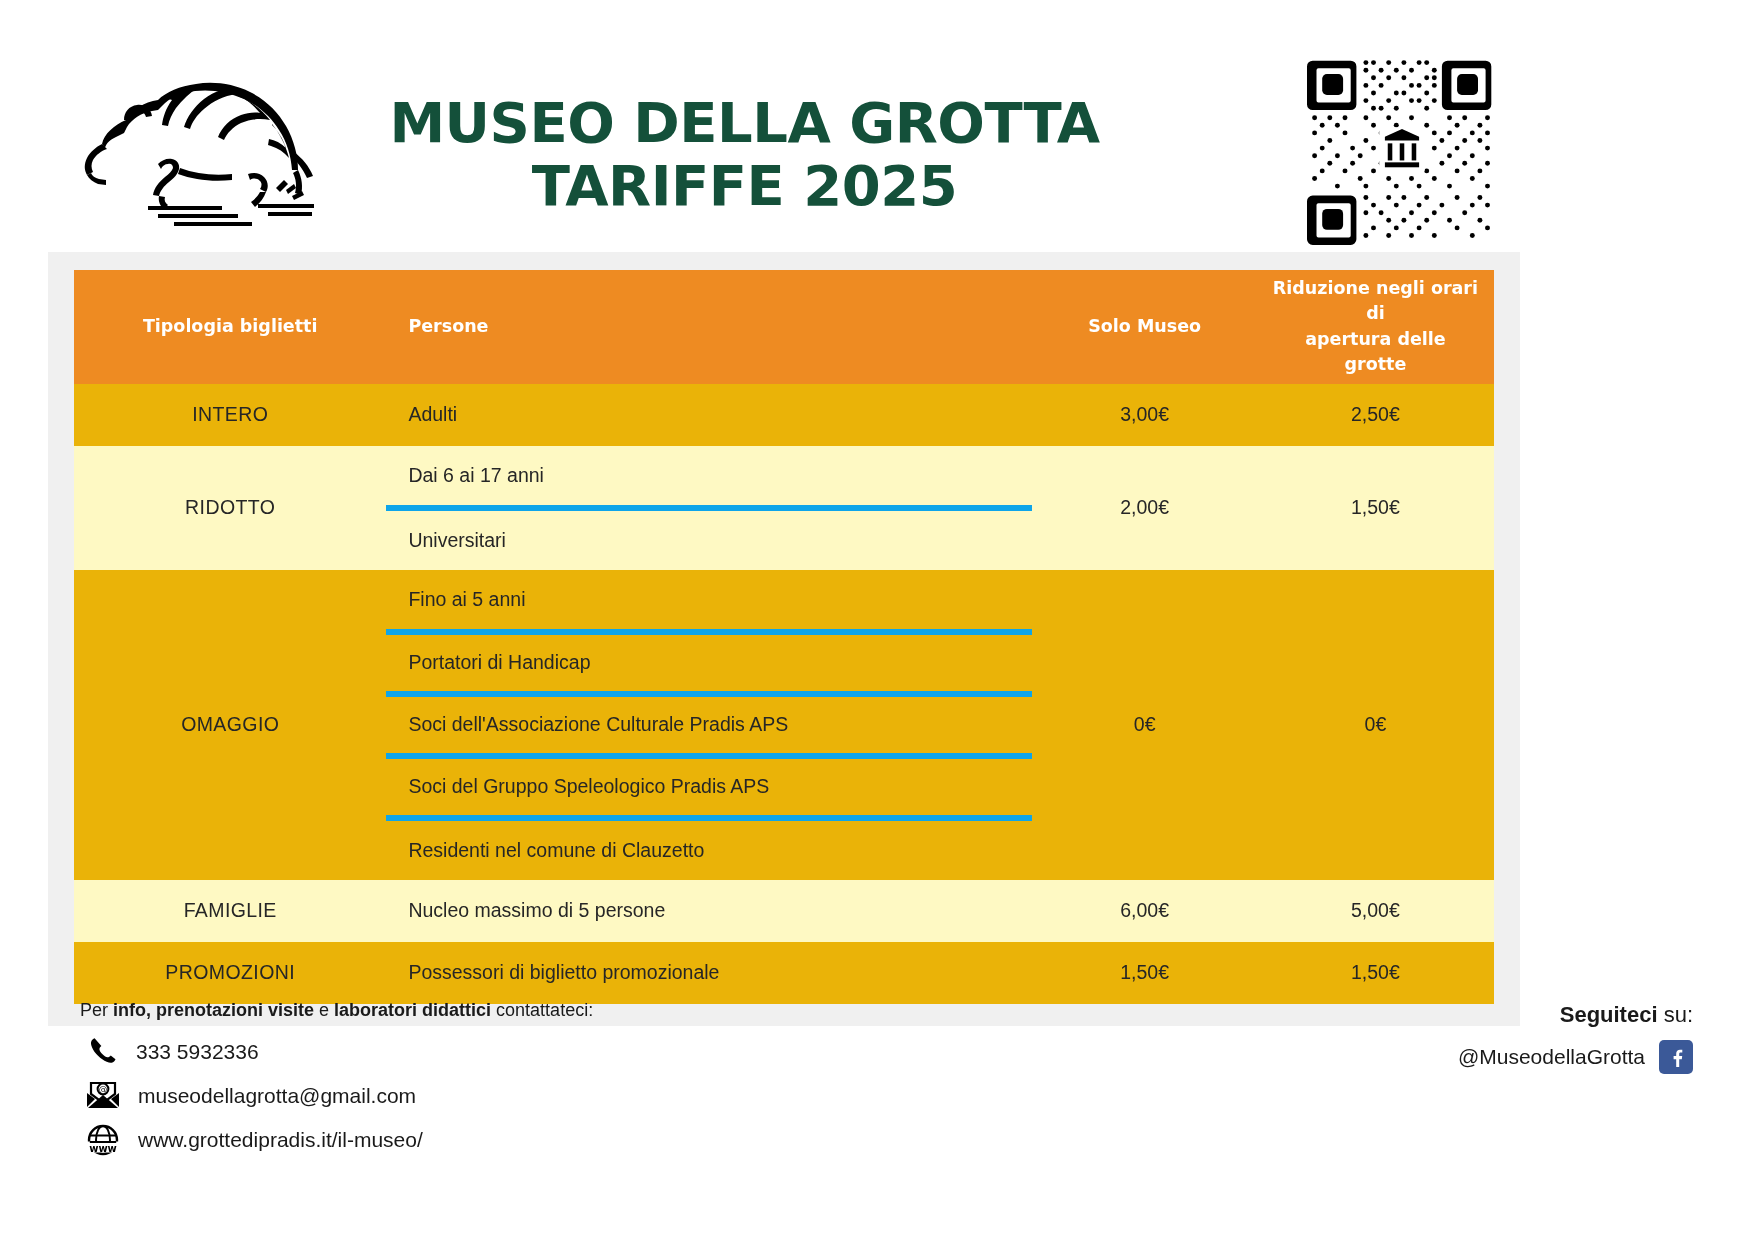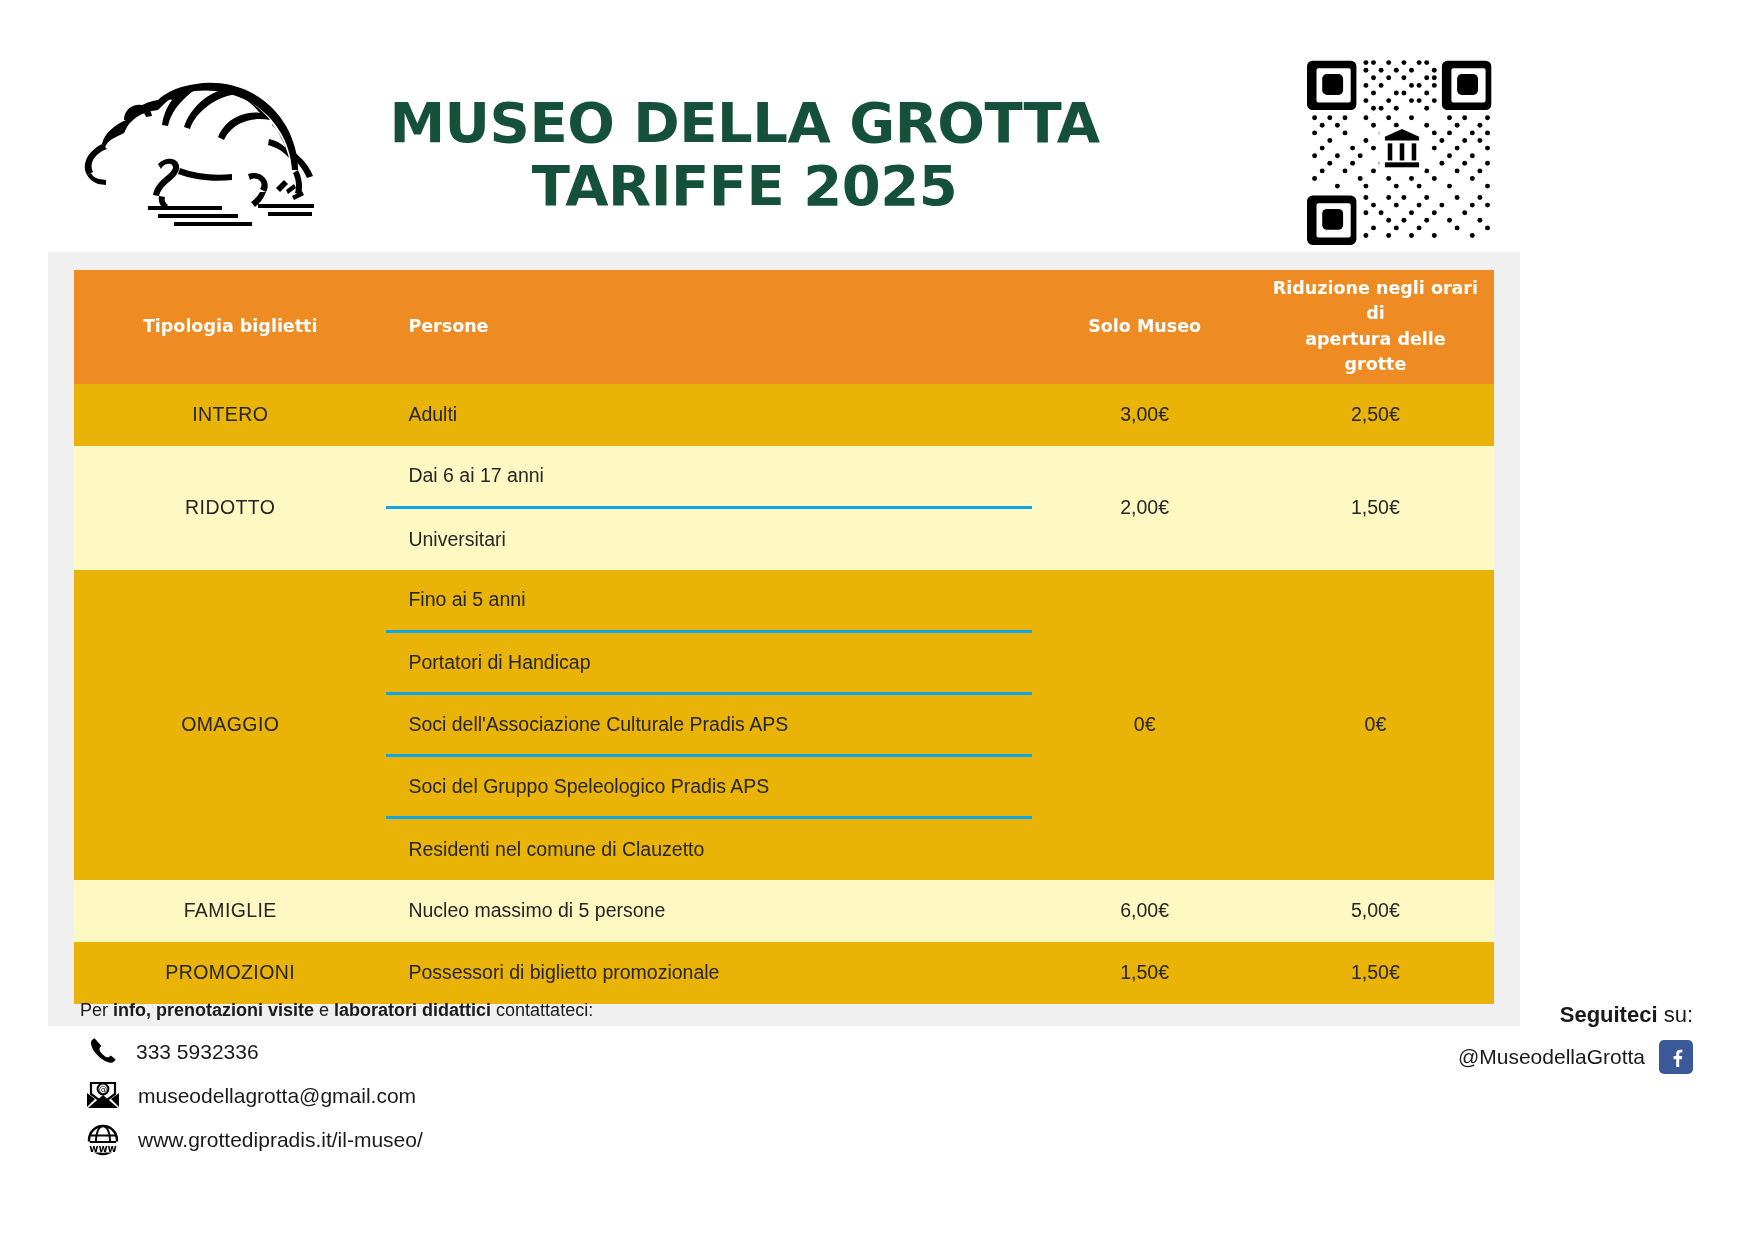--- a/index.html
+++ b/index.html
@@ -96,21 +96,21 @@
   td.people {
     text-align:left;
     padding-left:22px;
   }
   td.price { text-align:center; }
 
   tr.band-gray td { background:#eab308; }
   tr.band-white td { background:#fef9c3; }
 
   
-  td.people.sub-div { border-top:3px solid #0ea5e9; }
+  td.people.sub-div { border-top:6px solid #0ea5e9; }
 
   
   .footer {
     position:absolute;
     left:0; right:0; top:1000px;
     height:241px;
     padding:0 62px;
   }
   .footer-left { position:absolute; left:80px; top:0; }
   .footer-line-top {

